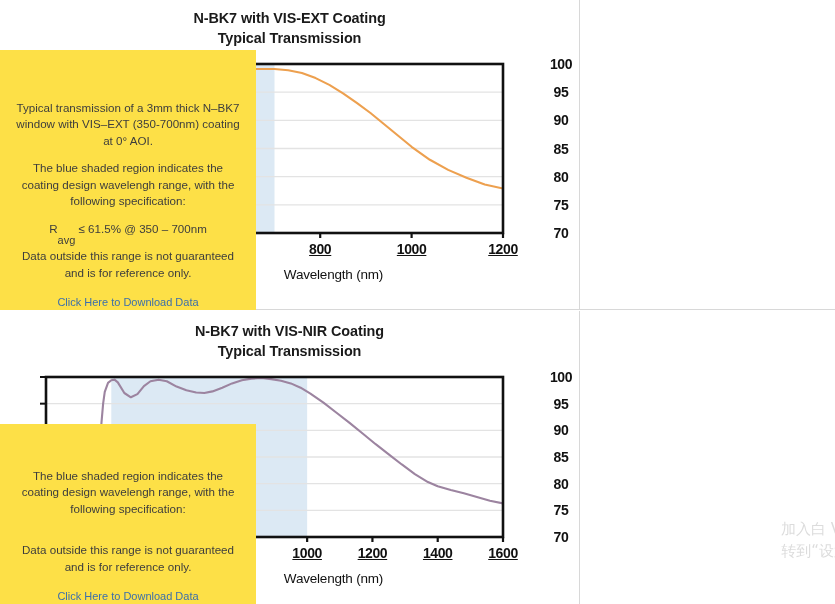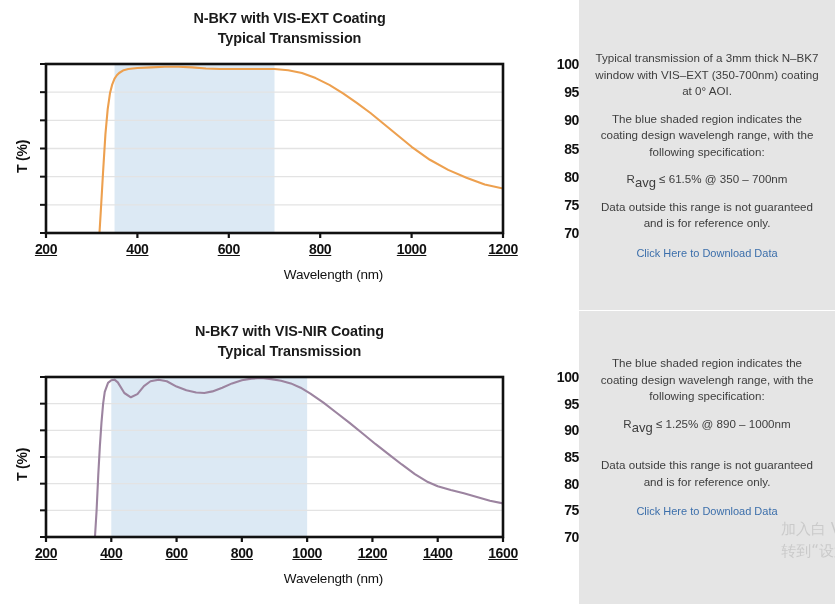--- a/index.html
+++ b/index.html
@@ -7,21 +7,21 @@
     width: 835px; height: 604px;
     background: #ffffff;
     font-family: "Liberation Sans", sans-serif;
     overflow: hidden;
   }
   .page { position: relative; width: 835px; height: 604px; background: #fff; }
 
   
   .row {
     position: absolute; left: 0; width: 835px;
-    display: flex; flex-direction: row;
+    display: flex; flex-direction: column;
   }
   .row-1 { top: 0; height: 310px; }
   .row-2 { top: 311px; height: 293px; }
 
   .divider-h {
     position: absolute; left: 0; top: 309px; width: 835px; height: 1px;
     background: #d8d8d8;
   }
   .divider-v1 {
     position: absolute; left: 579px; top: 0; width: 1px; height: 310px;
@@ -33,21 +33,21 @@
   }
 
   .chart-cell {
     position: relative;
     width: 579px; height: 100%;
     background: #ffffff;
   }
   .text-cell {
     position: relative;
     width: 256px; height: 100%;
-    background: #e5e5e5;
+    background: #fde047;
     padding: 0 14px;
     text-align: center;
   }
 
   
   .chart-title {
     text-align: center;
     font-weight: bold;
     font-size: 15.5px;
     line-height: 20px;
@@ -72,21 +72,21 @@
   .xlabel {
     position: absolute;
     font-weight: normal; font-size: 13.5px; color: #111;
     text-align: center; width: 100%;
     letter-spacing: -0.2px;
     margin-left: 44px;
   }
   .ytick {
     position: absolute; right: 0; transform: translateY(-50%);
     font-weight: bold; font-size: 14px; color: #111;
-    text-align: right; letter-spacing: -0.4px;
+    text-align: center; letter-spacing: -0.4px;
   }
   .xtick {
     position: absolute; transform: translateX(-50%);
     font-weight: bold; font-size: 14px; color: #111;
     letter-spacing: -0.4px;
     text-decoration: underline;
   }
 
   
   .para {
@@ -96,21 +96,21 @@
     font-family: "Liberation Sans", sans-serif;
     margin-bottom: 11px;
   }
   .spec {
     font-size: 11.6px;
     line-height: 16.5px;
     color: #3d3d3d;
     margin-bottom: 11px;
   }
   .spec .line { display: block; white-space: nowrap; }
-  .spec sub { font-size: 13px; vertical-align: baseline; position: relative; top: 4px; text-align: right; }
+  .spec sub { font-size: 11px; vertical-align: baseline; position: relative; top: 11px; text-align: right; }
   .dl-link {
     font-size: 11px;
     color: #3c6fab;
     text-decoration: none;
     cursor: pointer;
     display: inline-block;
   }
 
   
   .watermark {
@@ -229,21 +229,20 @@
           </svg>
         <div class="ylabel" id="ylab1" style="left: 14px; top: 118px;">T (%)</div>
         <div class="xlabel" id="xlab1" style="left: 0px; top: 208px;">Wavelength (nm)</div>
       <div class="ytick" style="top: 14px; width: 36px;">100</div><div class="ytick" style="top: 40.6667px; width: 36px;">95</div><div class="ytick" style="top: 67.3333px; width: 36px;">90</div><div class="ytick" style="top: 94px; width: 36px;">85</div><div class="ytick" style="top: 120.667px; width: 36px;">80</div><div class="ytick" style="top: 147.333px; width: 36px;">75</div><div class="ytick" style="top: 174px; width: 36px;">70</div><div class="xtick" style="left: 46px; top: 182px;">200</div><div class="xtick" style="left: 111.286px; top: 182px;">400</div><div class="xtick" style="left: 176.571px; top: 182px;">600</div><div class="xtick" style="left: 241.857px; top: 182px;">800</div><div class="xtick" style="left: 307.143px; top: 182px;">1000</div><div class="xtick" style="left: 372.429px; top: 182px;">1200</div><div class="xtick" style="left: 437.714px; top: 182px;">1400</div><div class="xtick" style="left: 503px; top: 182px;">1600</div></div>
     </div>
 
     <div class="text-cell">
       <div style="height:44px"></div>
       <div class="para">The blue shaded region indicates the coating design wavelengh range, with the following specification:</div>
       <div class="spec" id="spec1">
-          <span class="line"><span>R</span><sub>avg</sub><span> ≤ 1.25% @ 890 – 1000nm</span></span>
         </div>
       <div style="height:14px"></div>
       <div class="para">Data outside this range is not guaranteed and is for reference only.</div>
       <a class="dl-link">Click Here to Download Data</a>
     </div>
   </div>
 
   <div class="watermark wm1">加入白  V</div>
   <div class="watermark wm2">转到“设置</div>
 

